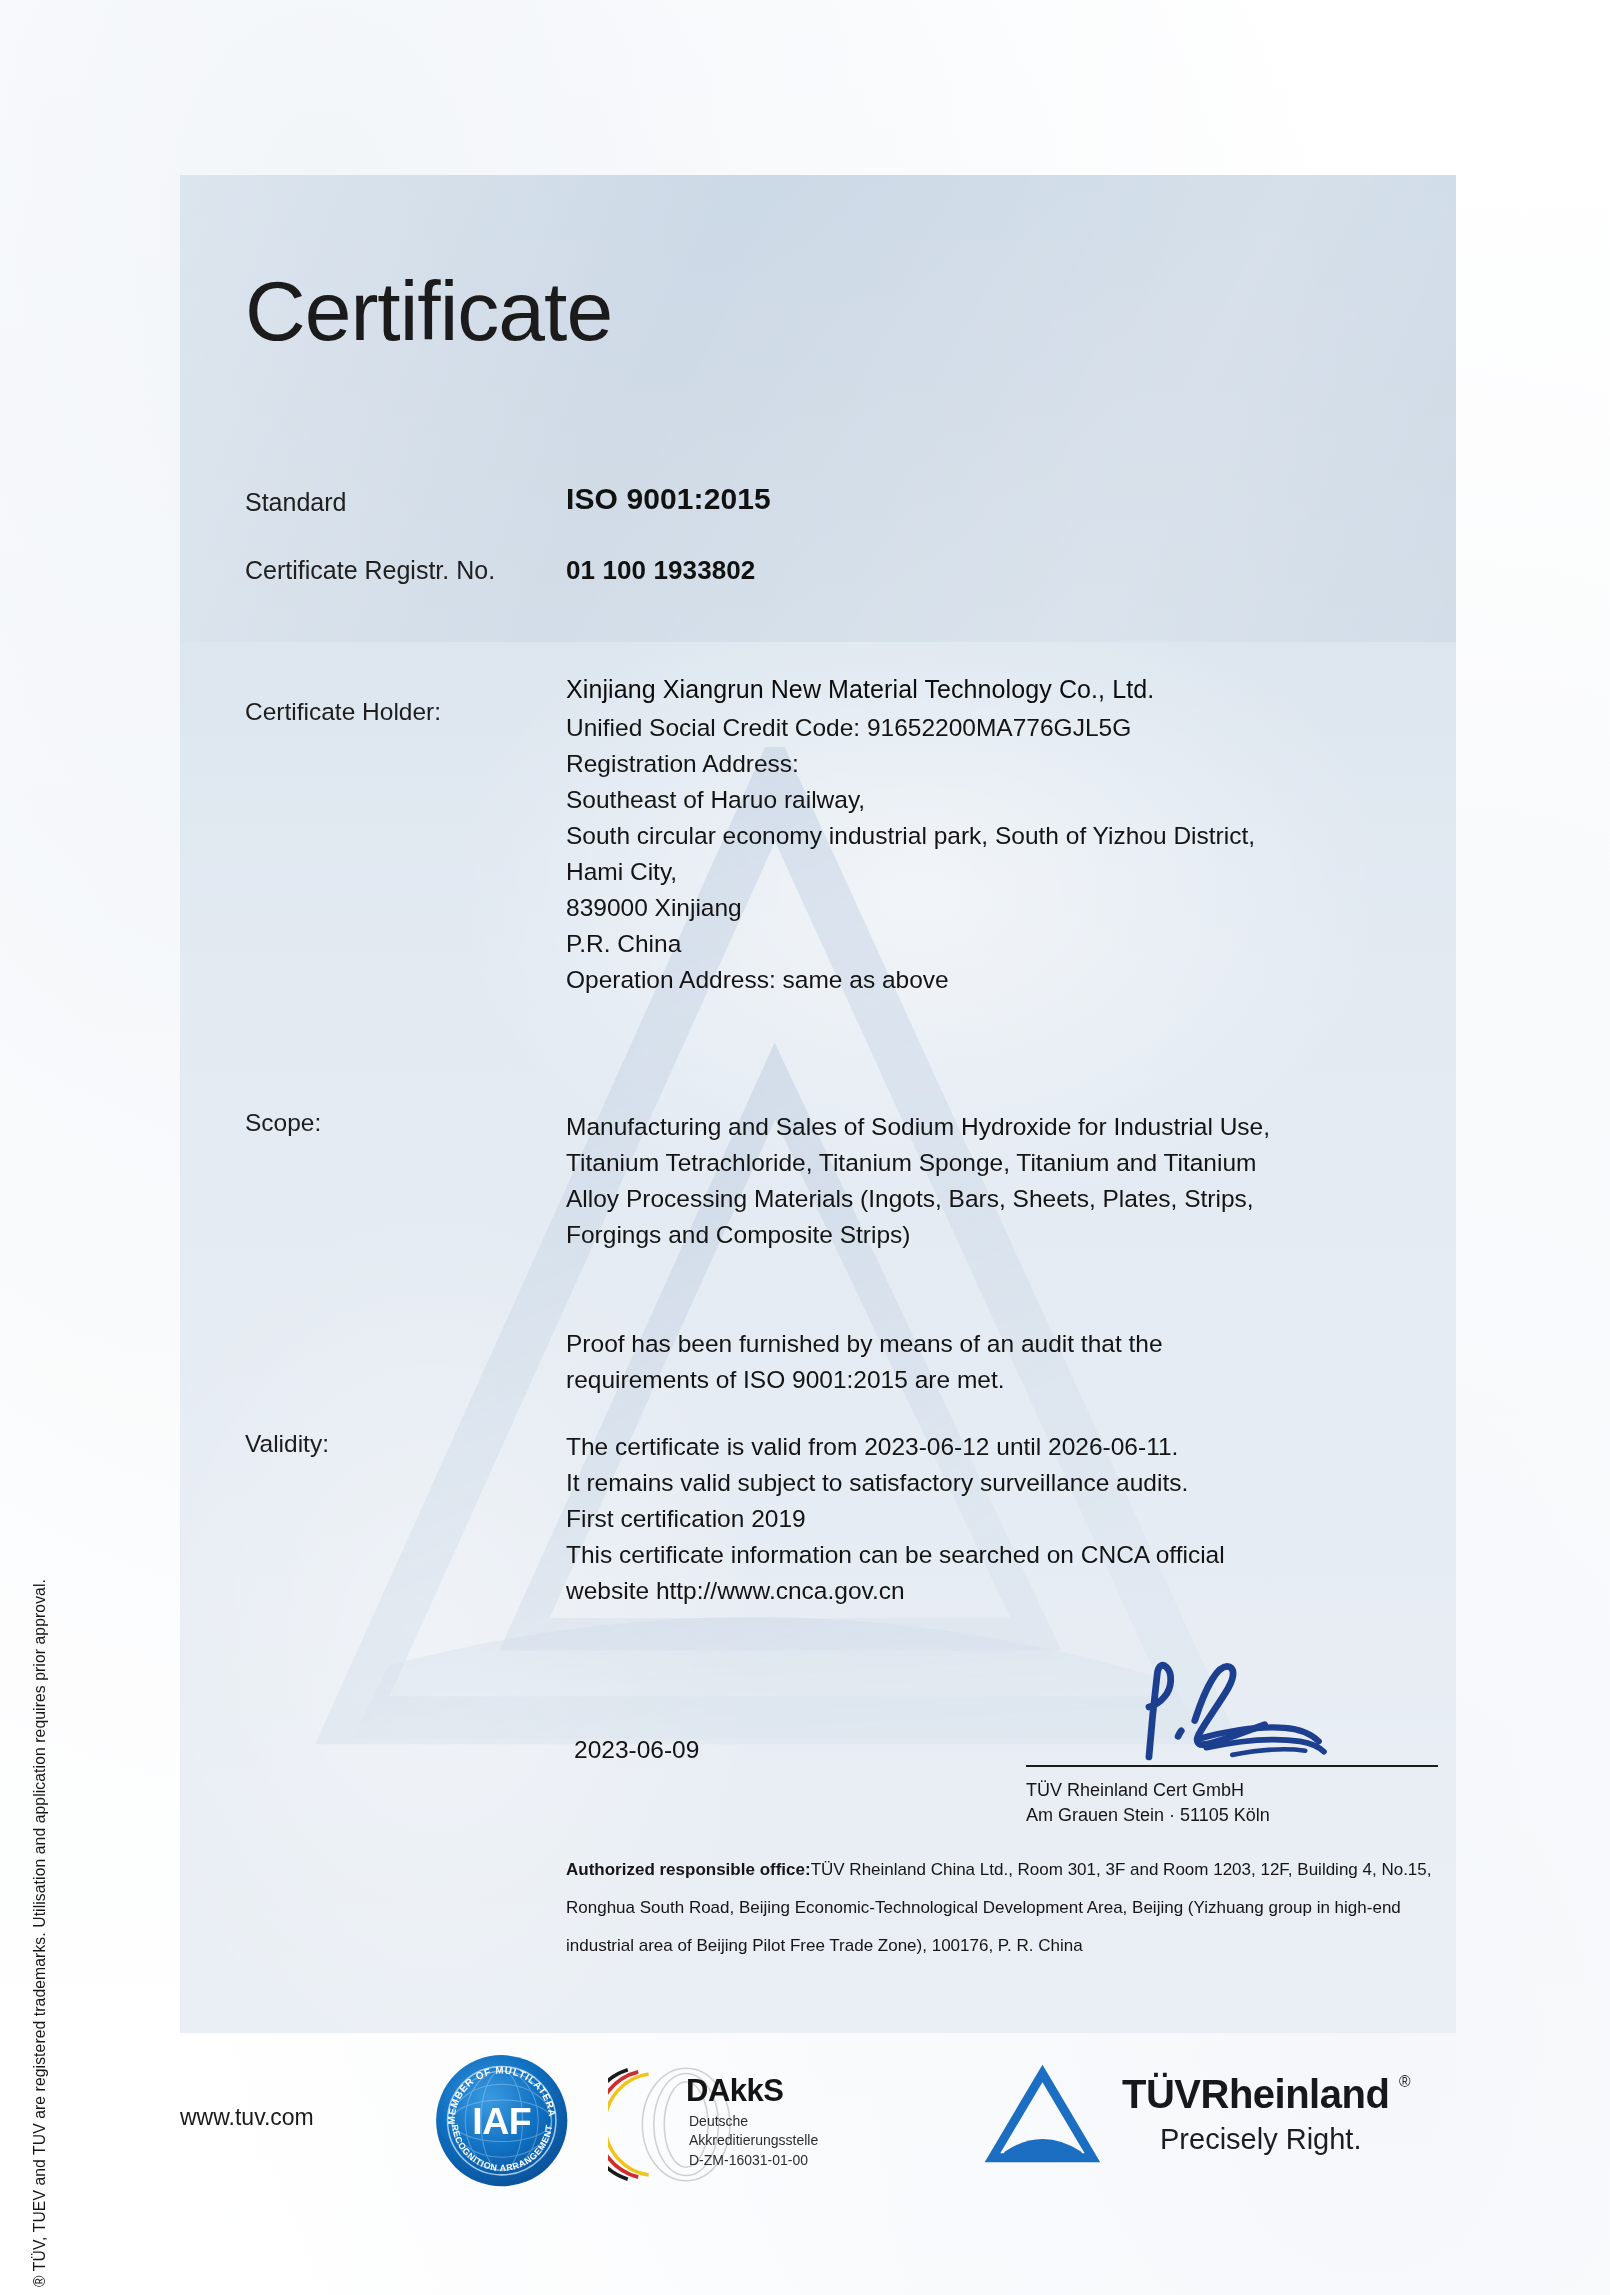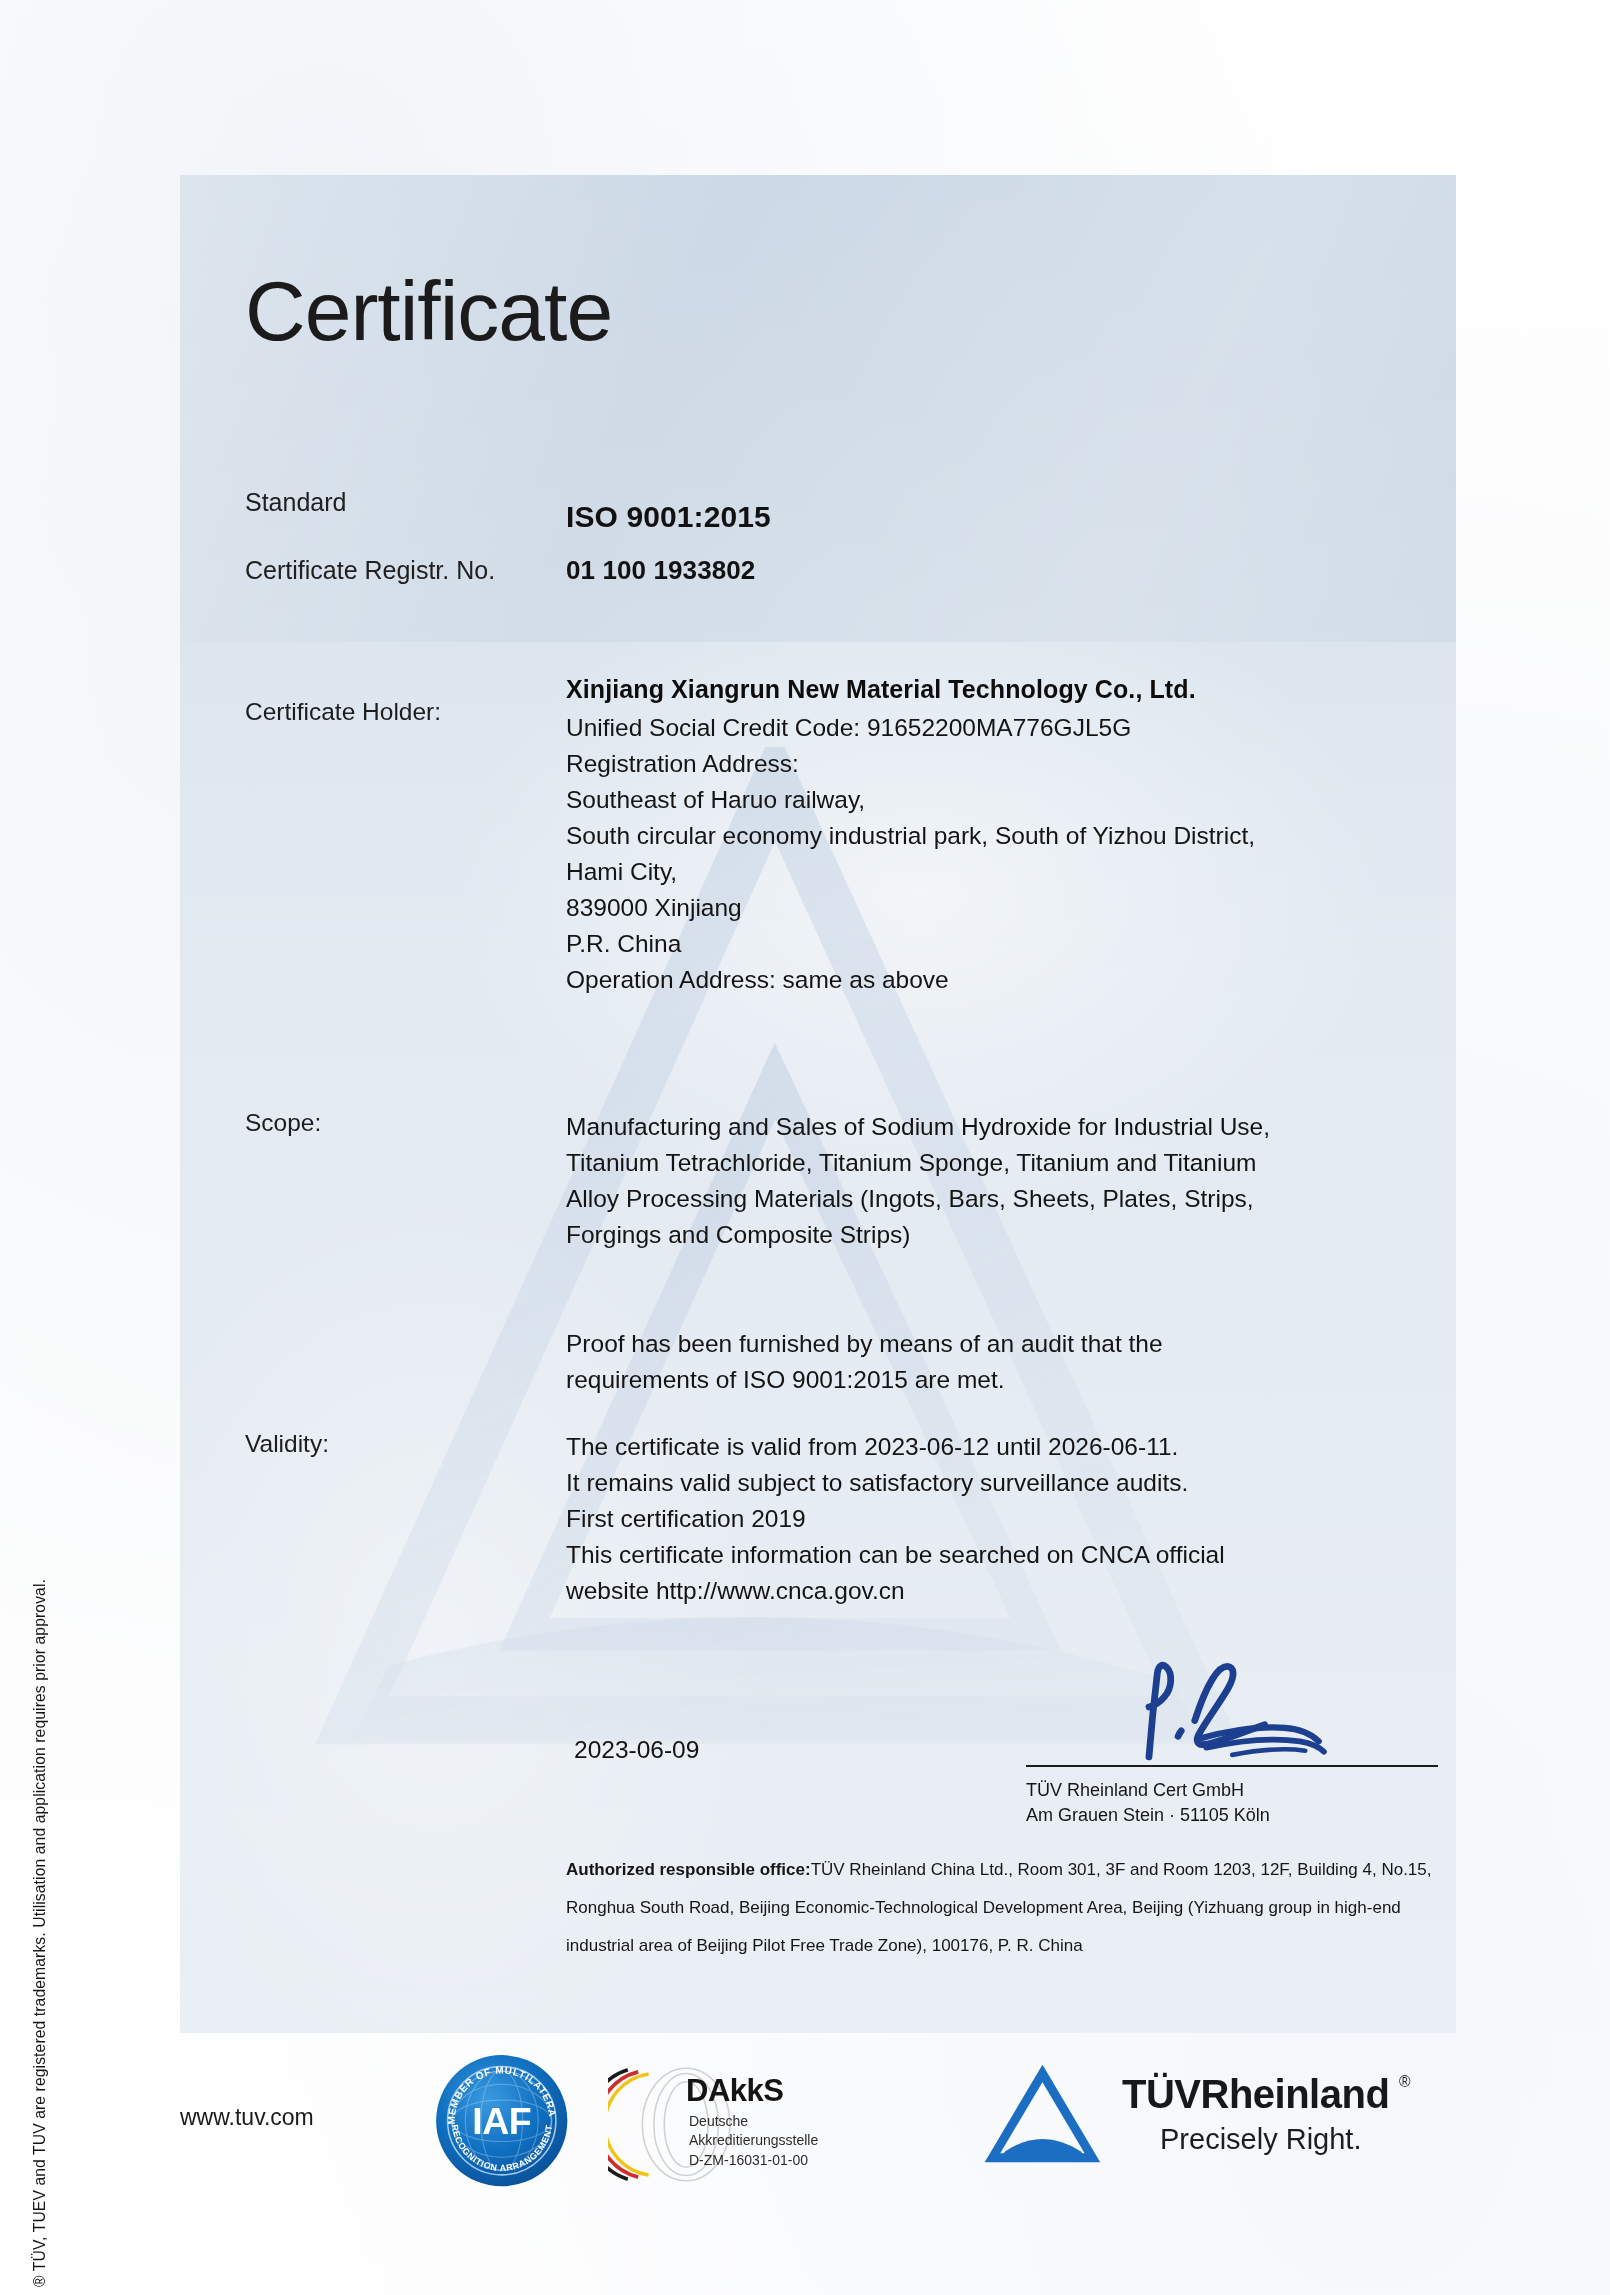--- a/index.html
+++ b/index.html
@@ -107,21 +107,21 @@
     font-weight: 400;
   }
   .hdr-value {
     font-size: 26px;
     font-weight: bold;
     color: #111111;
     letter-spacing: 0.1px;
   }
 
   #lbl-standard   { left: 245px; top: 488px; }
-  #val-standard   { left: 566px; top: 500px; font-size: 30px; text-align: right; }
+  #val-standard   { left: 566px; top: 482px; font-size: 30px; text-align: right; }
   #lbl-regno      { left: 245px; top: 556px; text-align: right; }
   #val-regno      { left: 566px; top: 555px; }
 
   
   .sec-label {
     font-size: 24.5px;
     color: #1d1d1d;
   }
   #lbl-holder   { left: 245px; top: 698px; }
   #lbl-scope    { left: 245px; top: 1109px; }
@@ -132,21 +132,21 @@
     left: 566px;
     font-size: 24.5px;
     line-height: 36px;
     color: #141414;
     white-space: pre-line;
   }
   #holder-name {
     left: 566px;
     top: 675px;
     font-size: 25px;
-    font-weight: bold;
+    font-weight: normal;
     color: #0d0d0d;
     letter-spacing: 0.1px;
   }
   #holder-lines { top: 710px; }
   #scope-lines  { top: 1109px; }
   #proof-lines  { top: 1326px; }
   #validity-lines { top: 1429px; }
 
   
   #issue-date {

